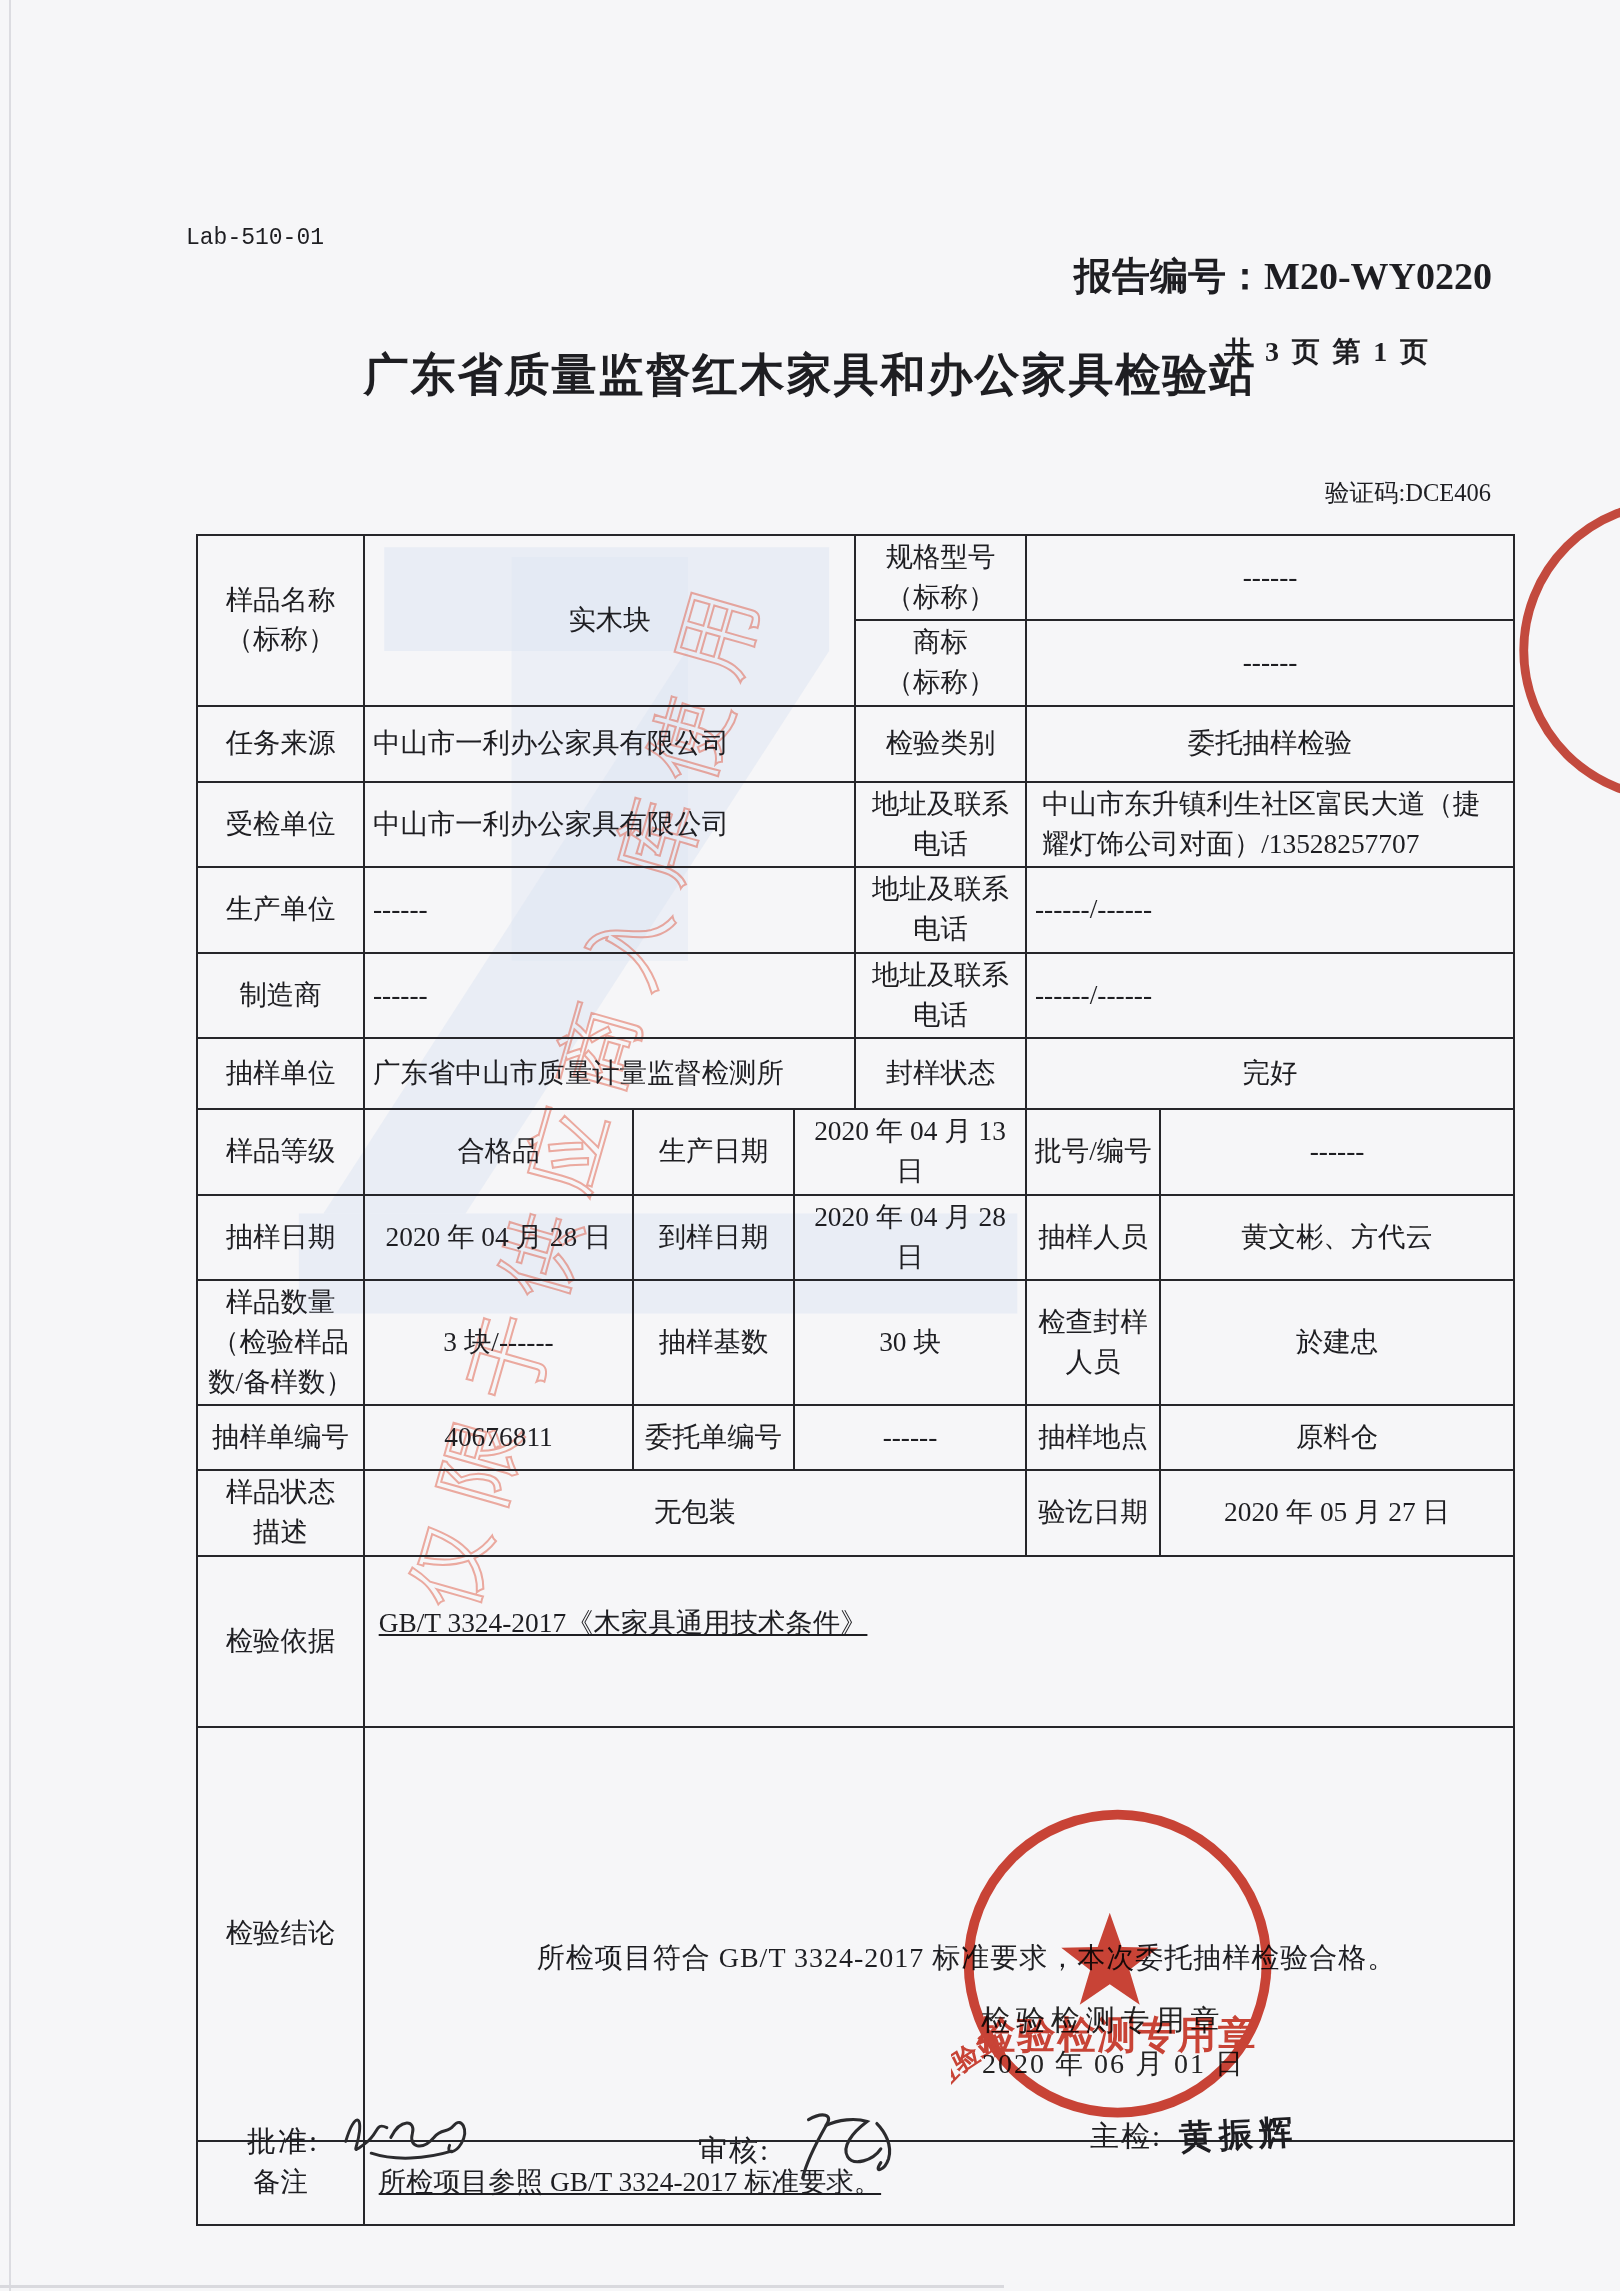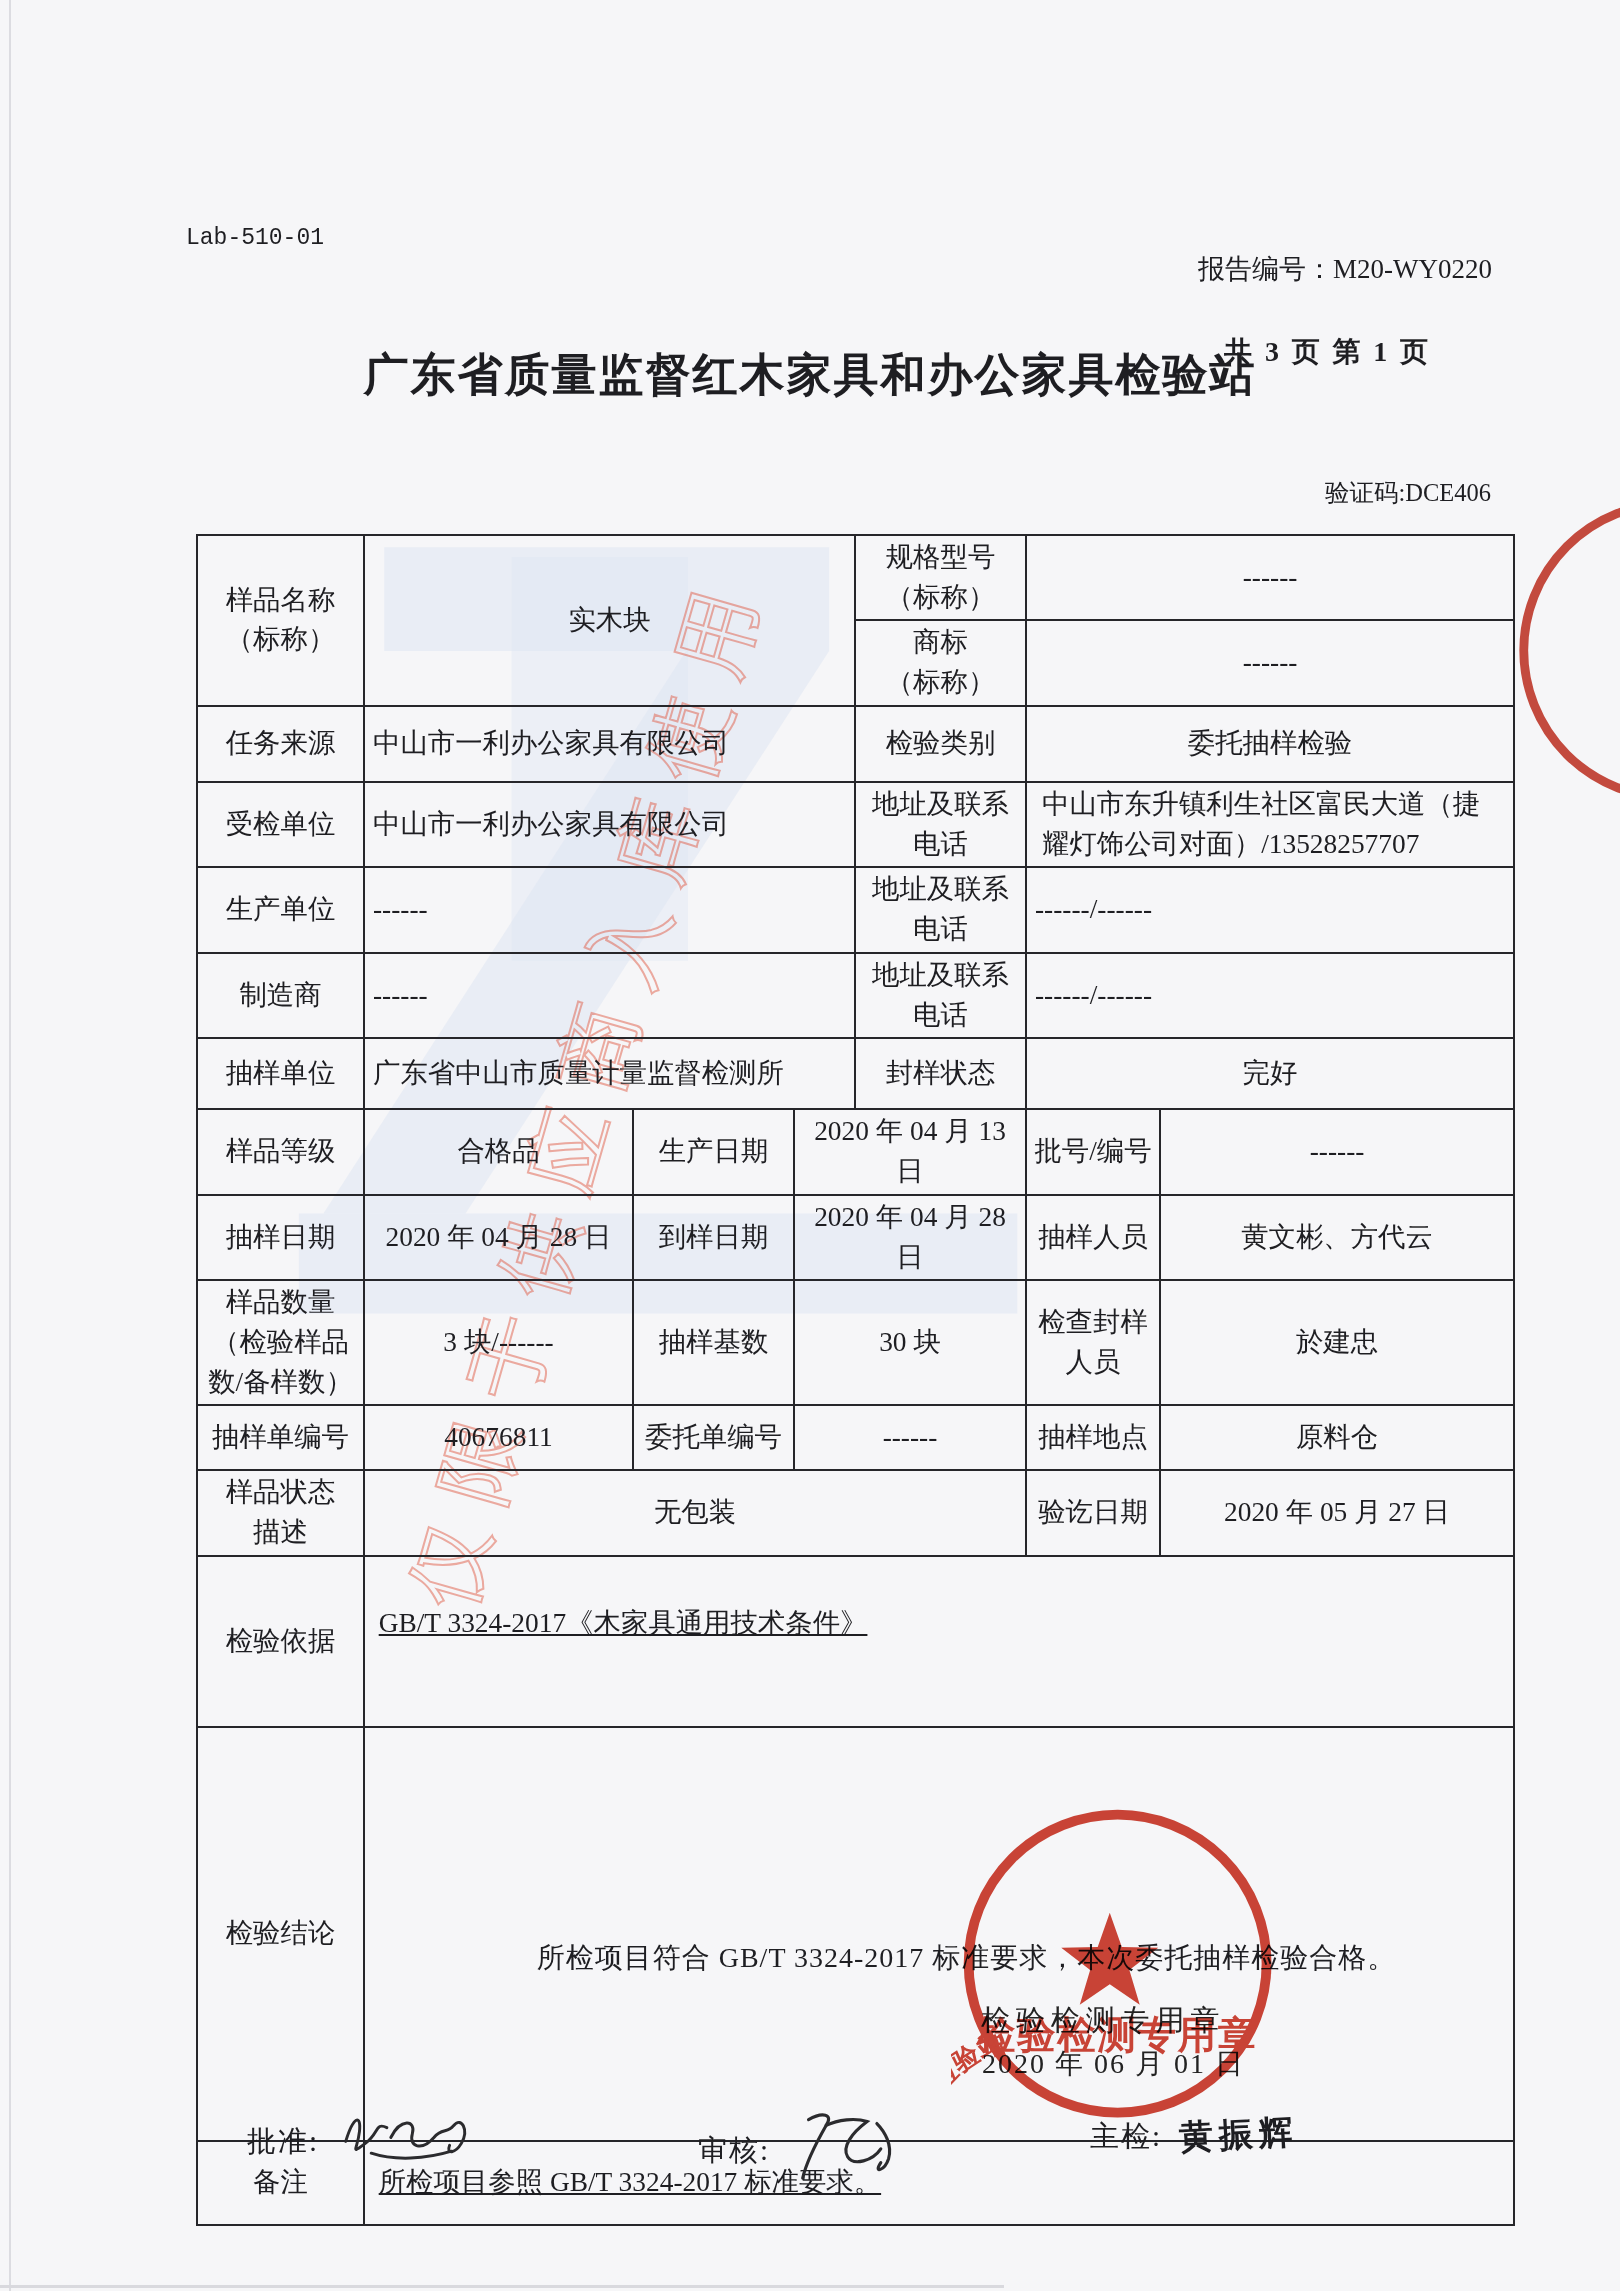--- a/index.html
+++ b/index.html
@@ -23,21 +23,21 @@
     transform-origin:center;
     white-space:nowrap;
     font-size:84px;letter-spacing:23.5px;font-weight:400;
     color:transparent;
     -webkit-text-stroke:2px rgba(224,92,70,0.50);
   }
 
   
   .hdr{position:absolute;z-index:2;}
   #lab-code{left:186px;top:225px;font-size:23px;font-family:"Liberation Mono","DejaVu Sans Mono",monospace;}
-  #report-no{right:128px;top:251px;font-size:27px;font-weight:400;}
+  #report-no{right:128px;top:251px;font-size:38px;font-weight:700;}
   #pagination{right:189px;top:333px;font-size:28px;font-weight:600;letter-spacing:2.9px;}
   #org-title{left:0;right:0;top:345px;text-align:center;font-size:45px;font-weight:700;
              font-family:"Liberation Sans","DejaVu Sans",sans-serif;letter-spacing:2px;}
   #doc-title{left:0;right:0;top:443px;text-align:center;font-size:43px;font-weight:700;
              font-family:"Liberation Sans","DejaVu Sans",sans-serif;letter-spacing:45px;padding-left:47px;}
   #verify-code{left:1325px;top:476px;font-size:24.5px;}
 
   
   #report-table{
     position:absolute;left:196px;top:534px;z-index:2;

